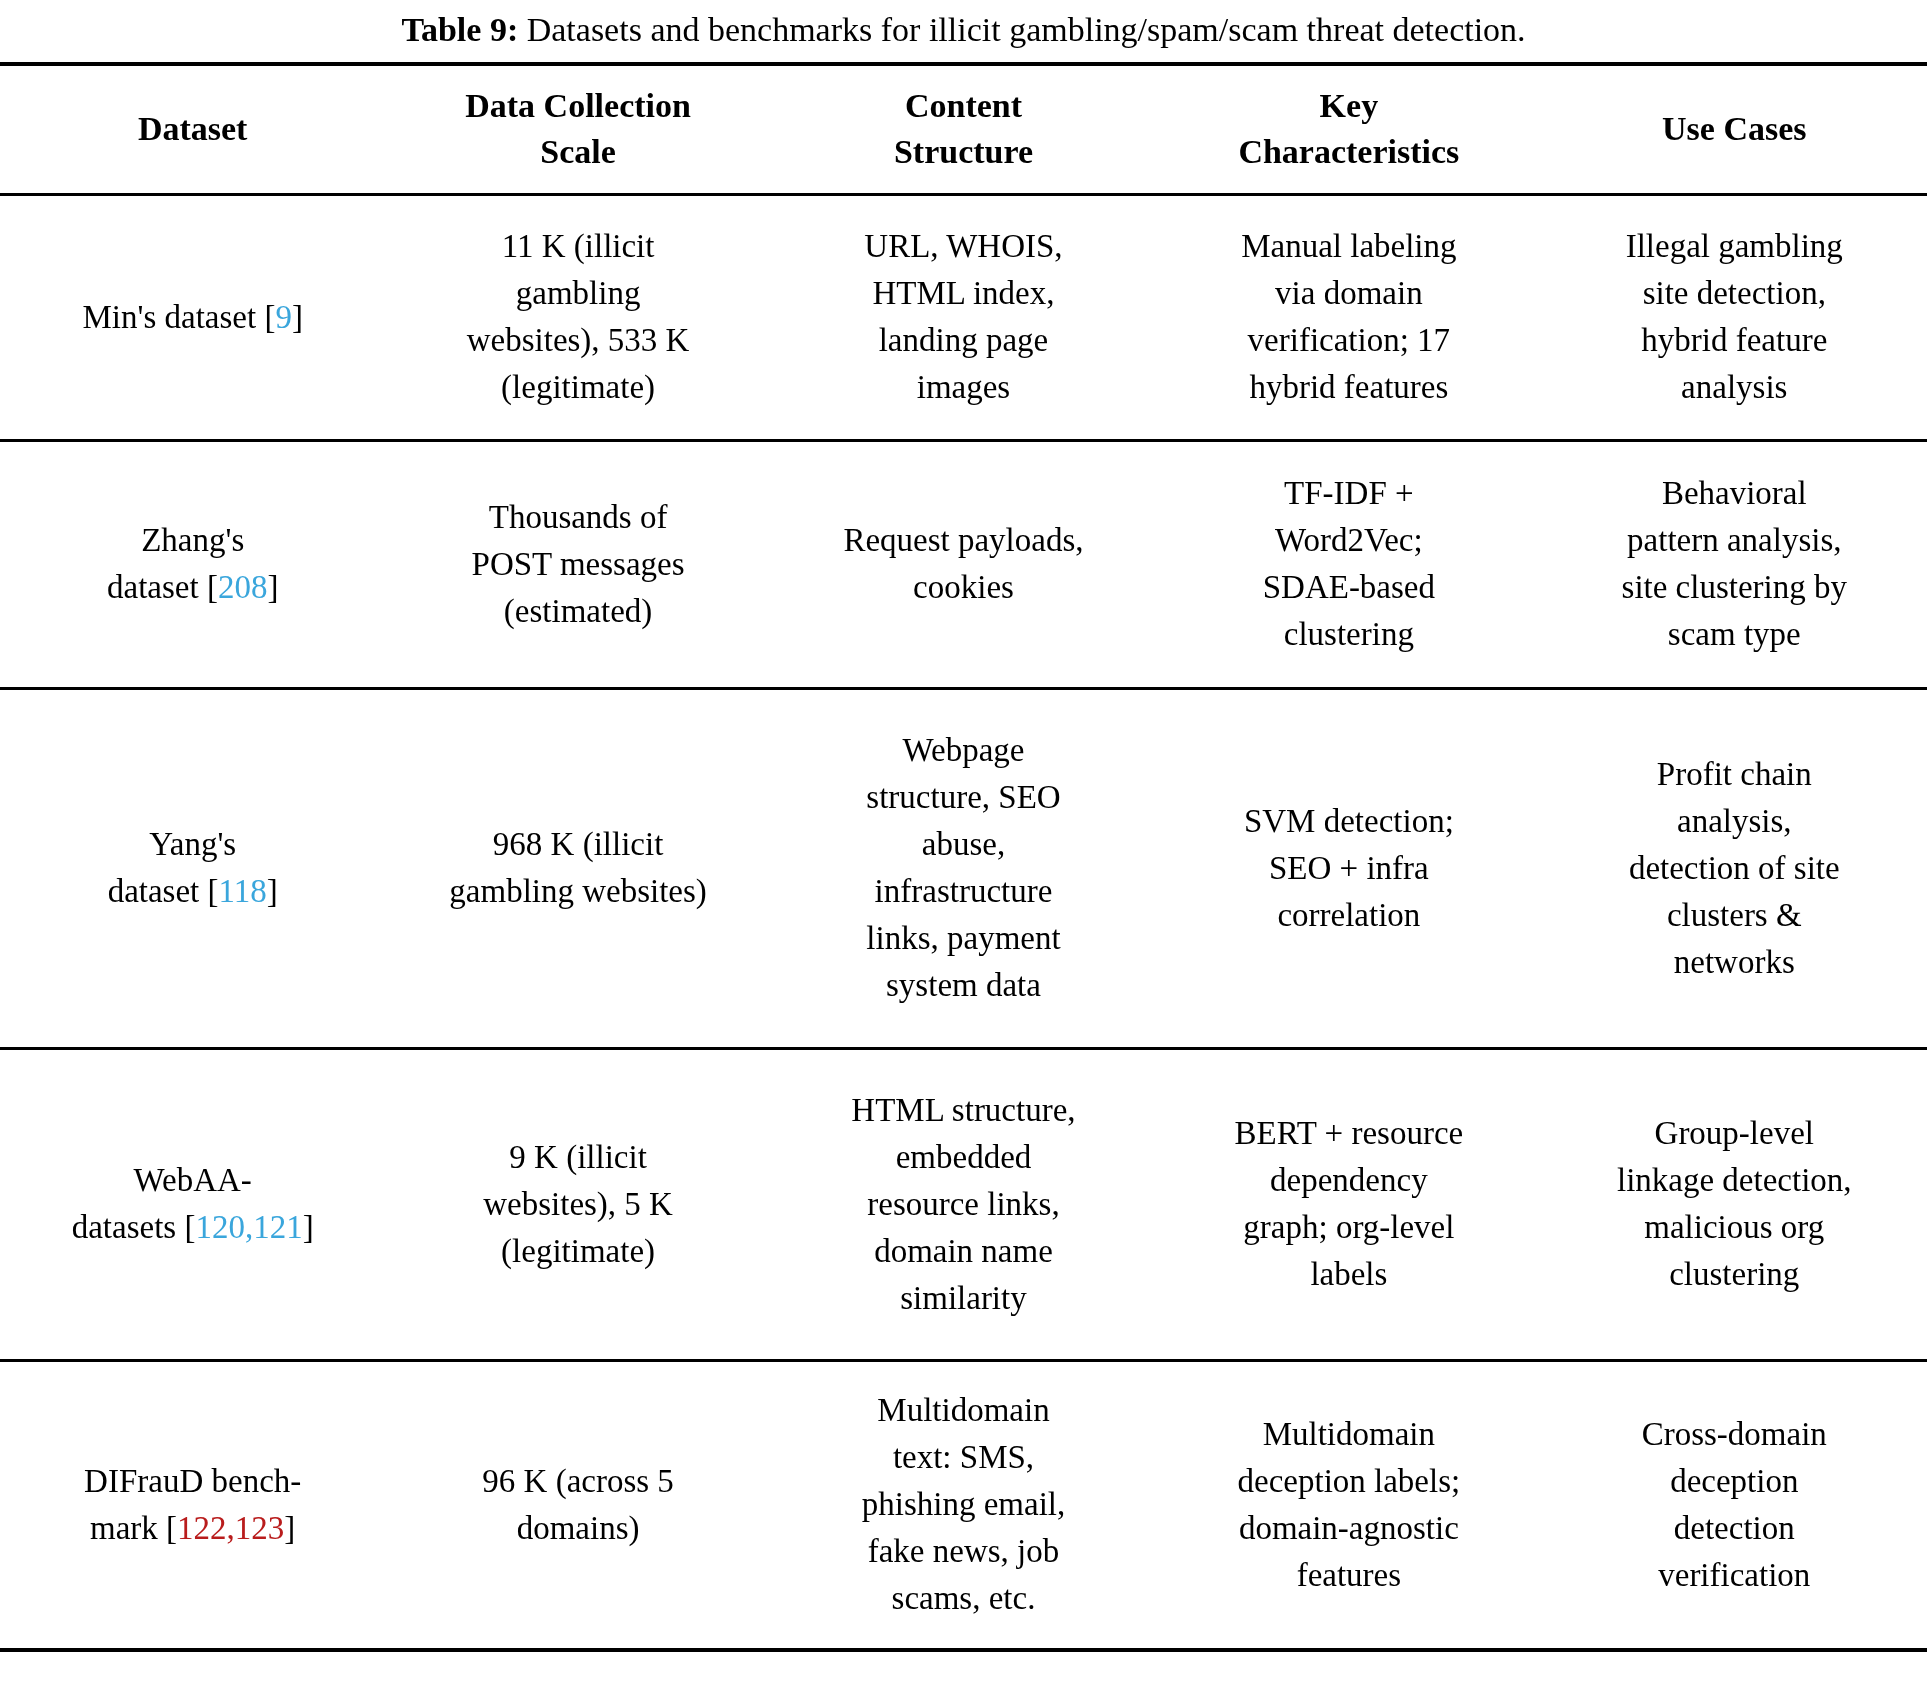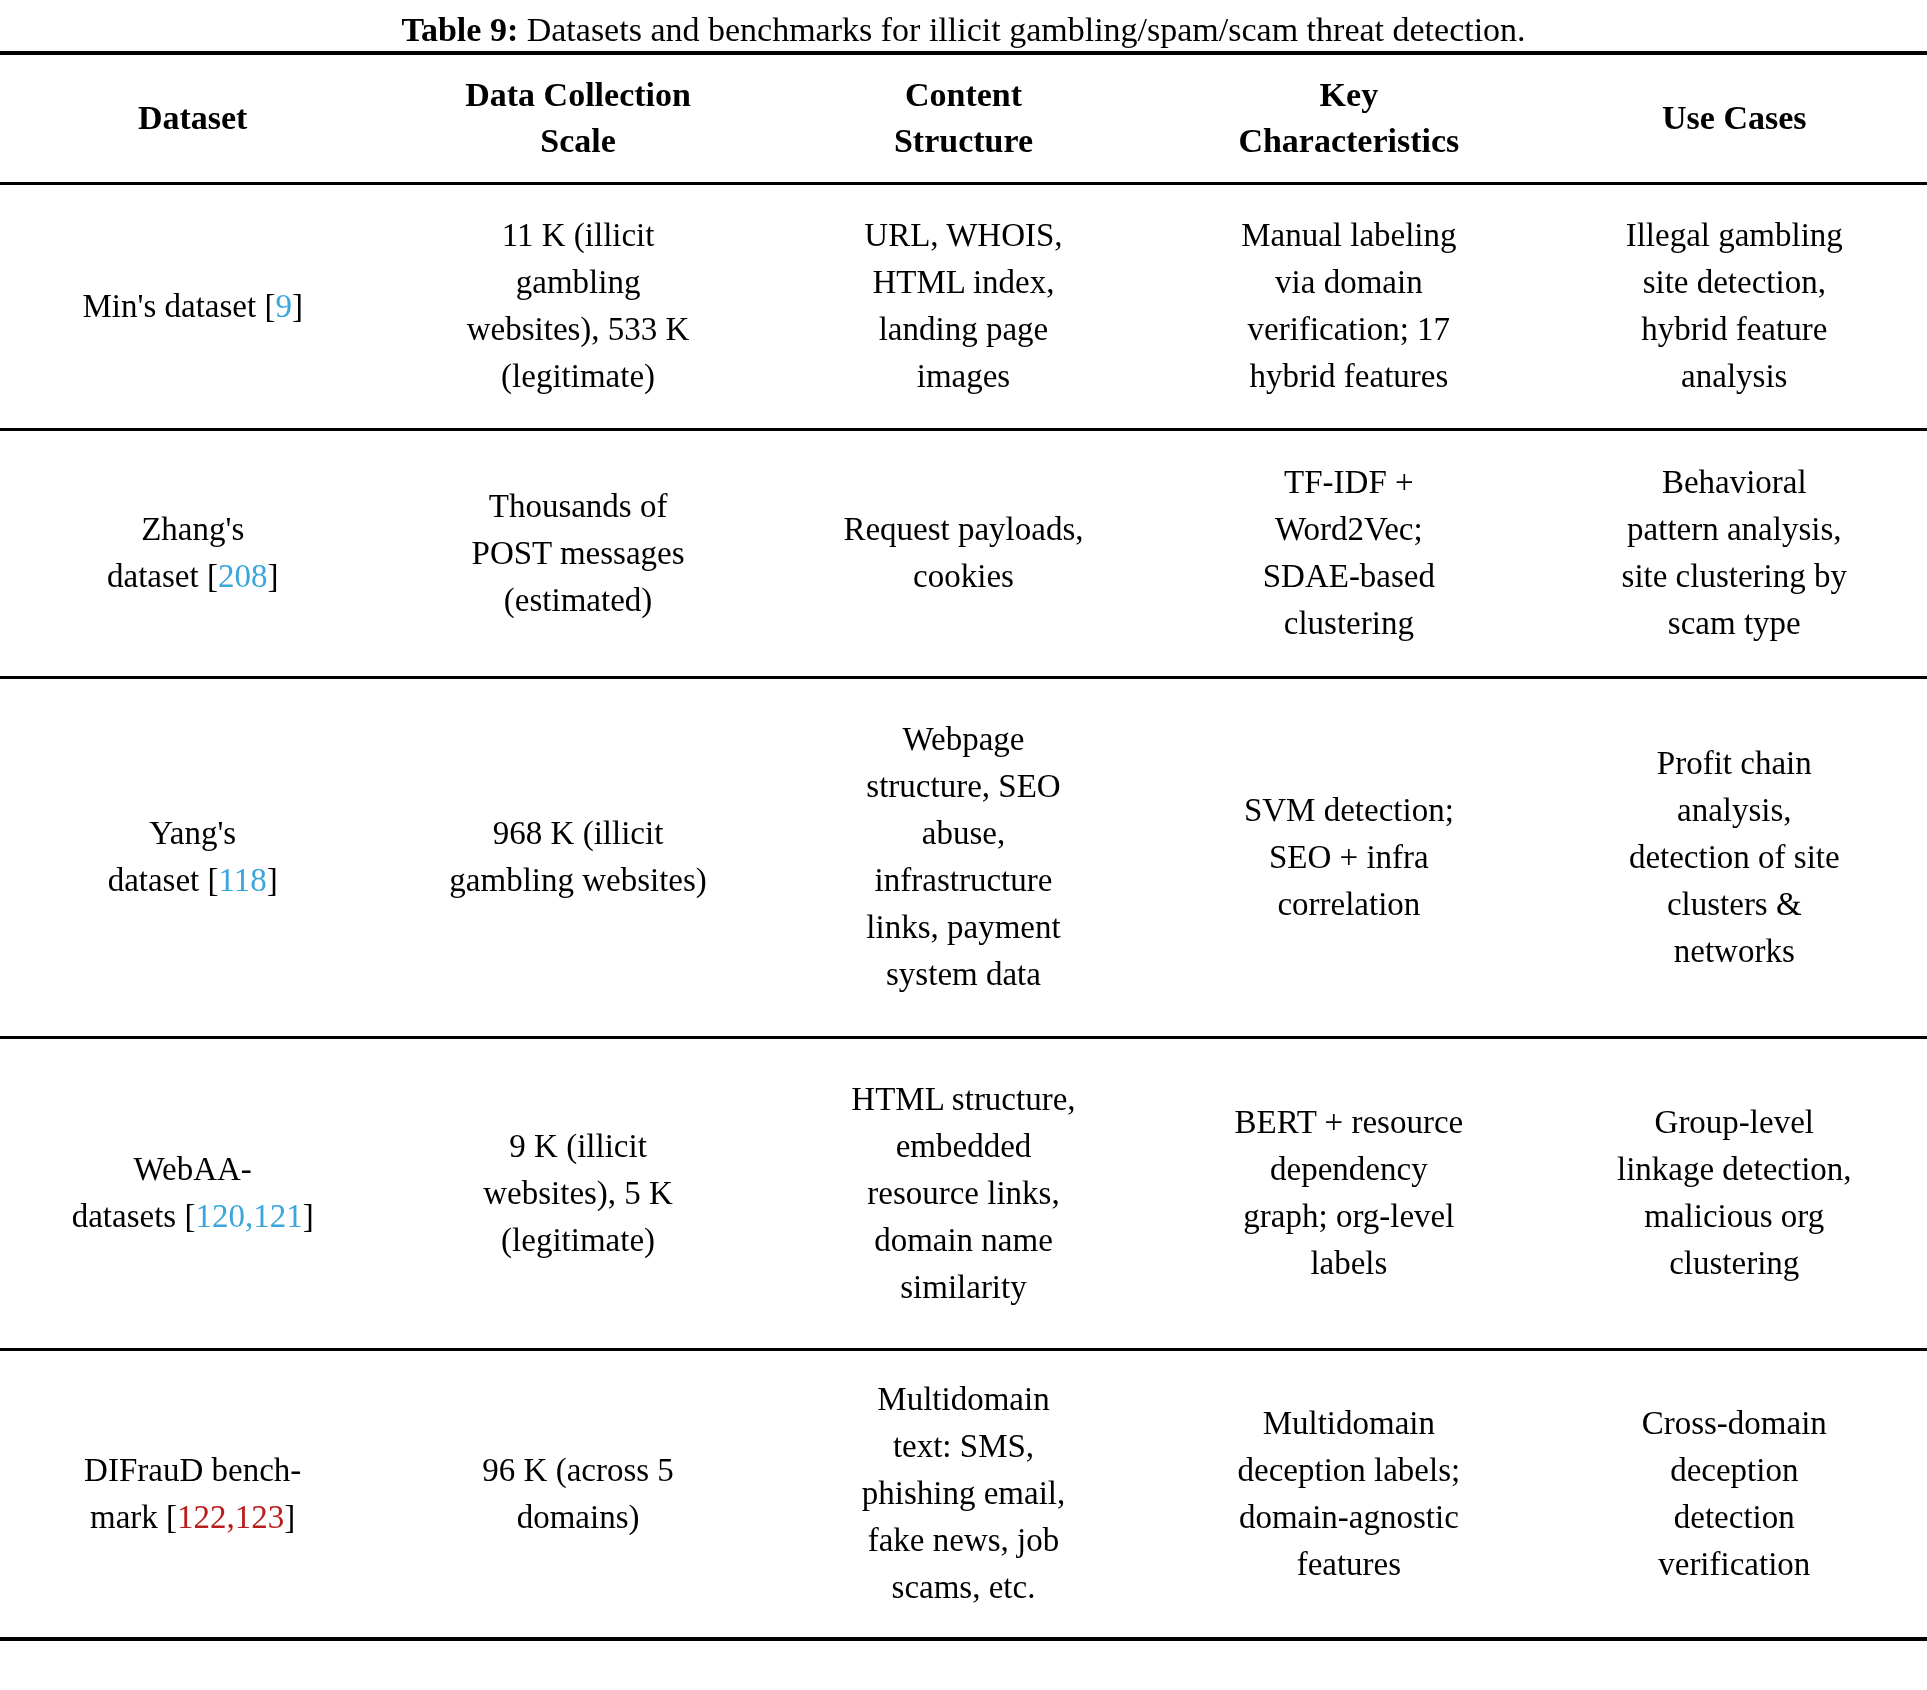--- a/index.html
+++ b/index.html
@@ -10,21 +10,21 @@
     background: #ffffff;
     color: #000000;
     font-family: "Liberation Serif", serif;
     overflow: hidden;
   }
   .caption {
     text-align: center;
     font-size: 34px;
     line-height: 40px;
     padding-top: 10px;
-    height: 51px;
+    height: 62px;
     box-sizing: border-box;
     white-space: nowrap;
   }
   .caption-label { font-weight: bold; }
   .caption-text { margin-left: 0.25em; }
   table.datasets {
     width: 100%;
     table-layout: fixed;
     border-collapse: collapse;
     border-top: 4px solid #000;

